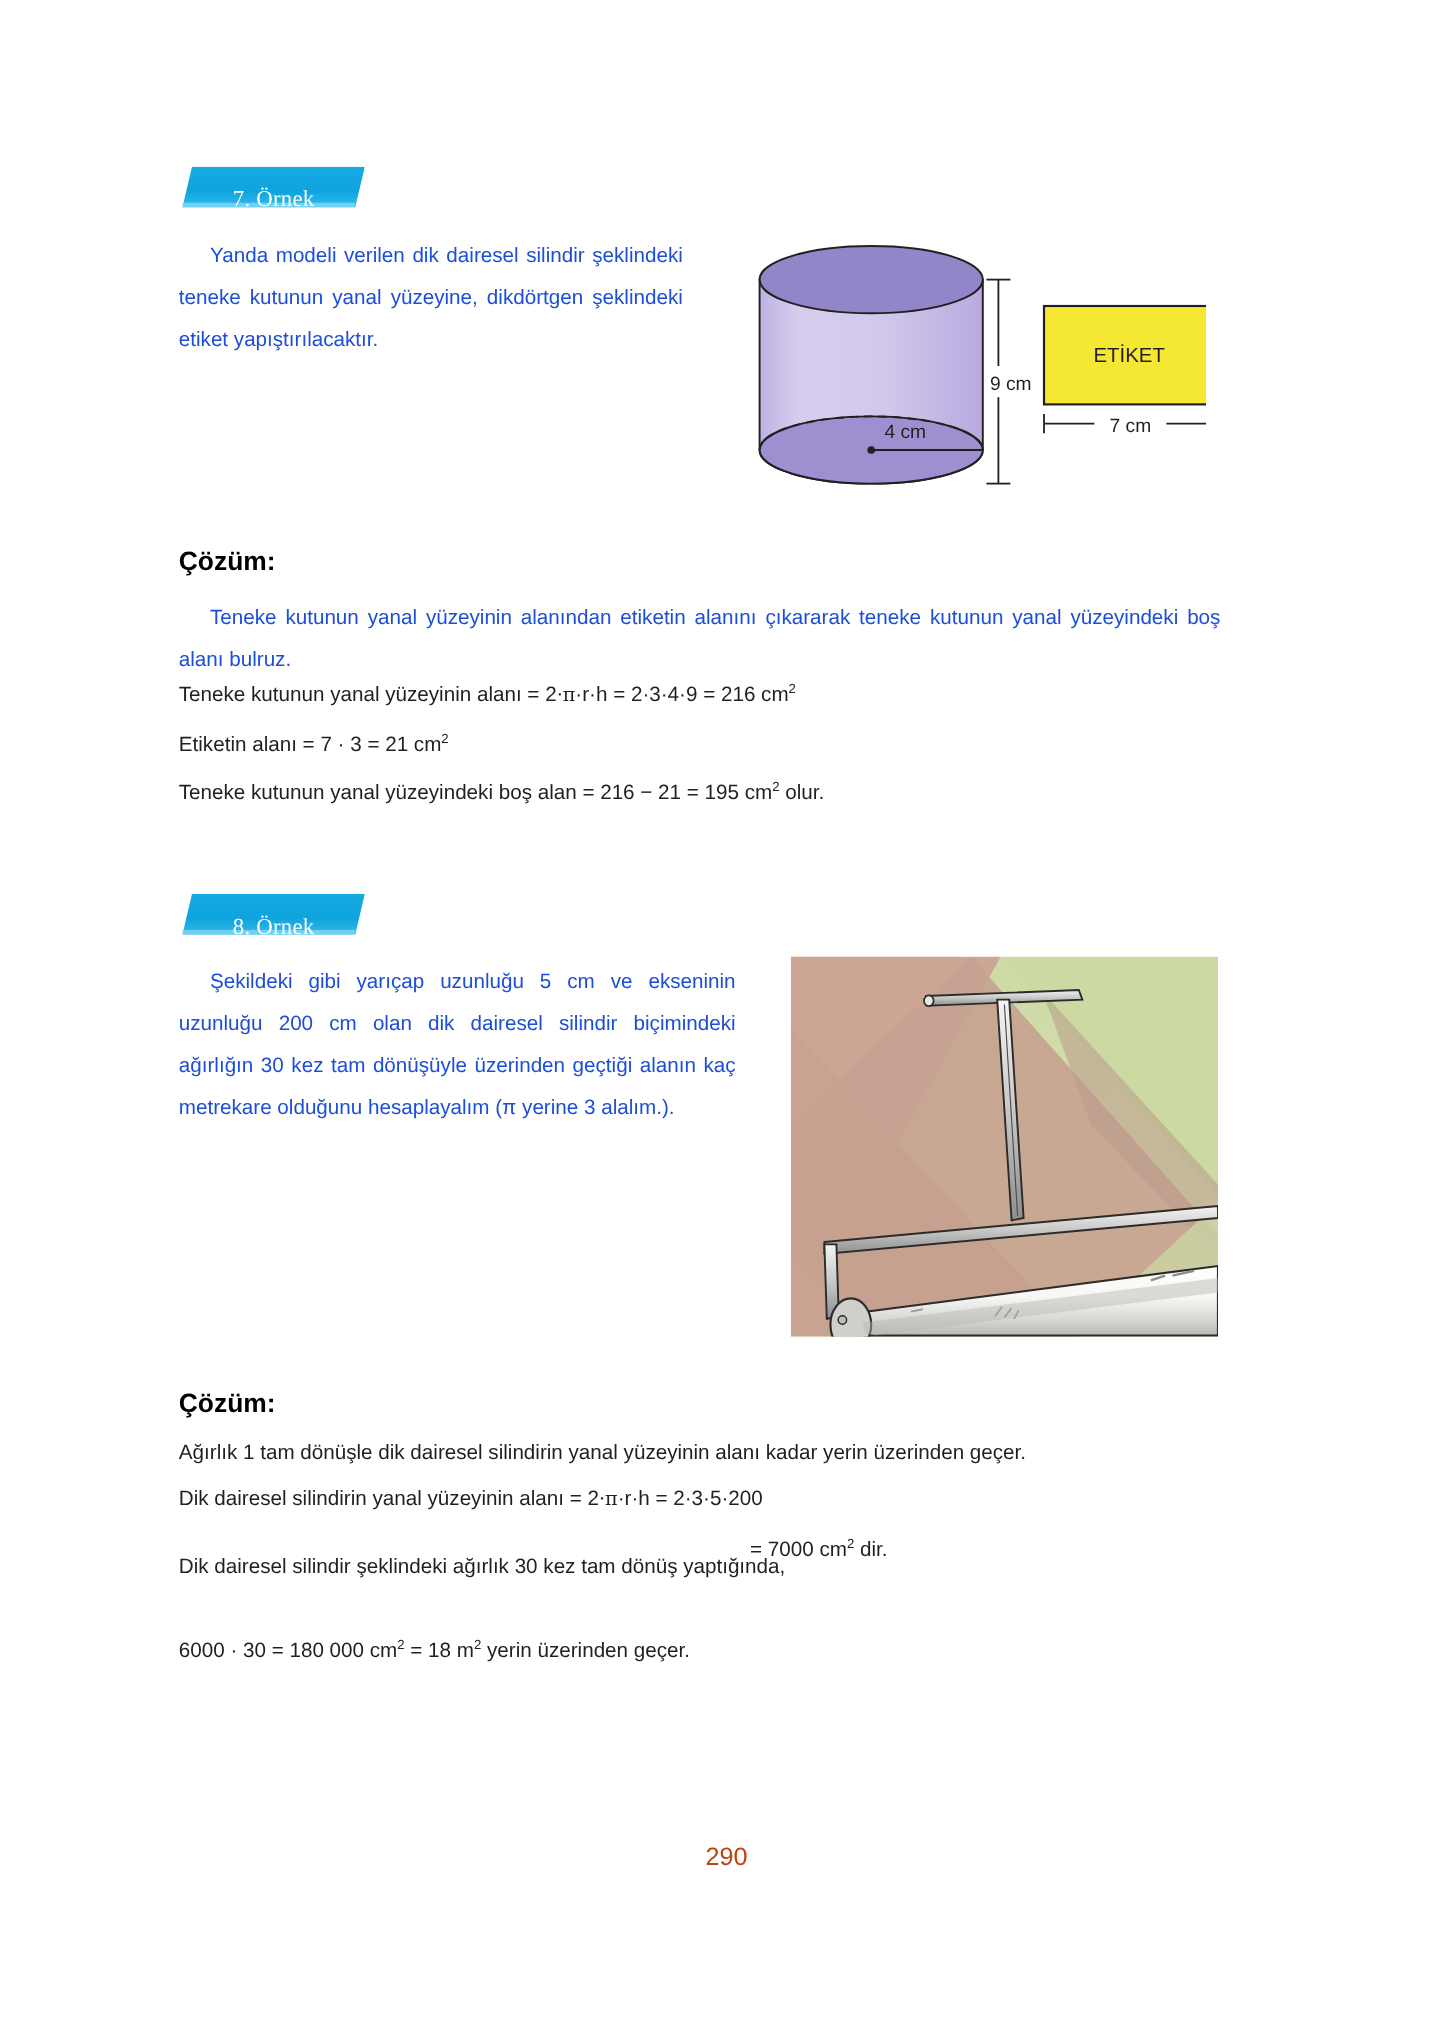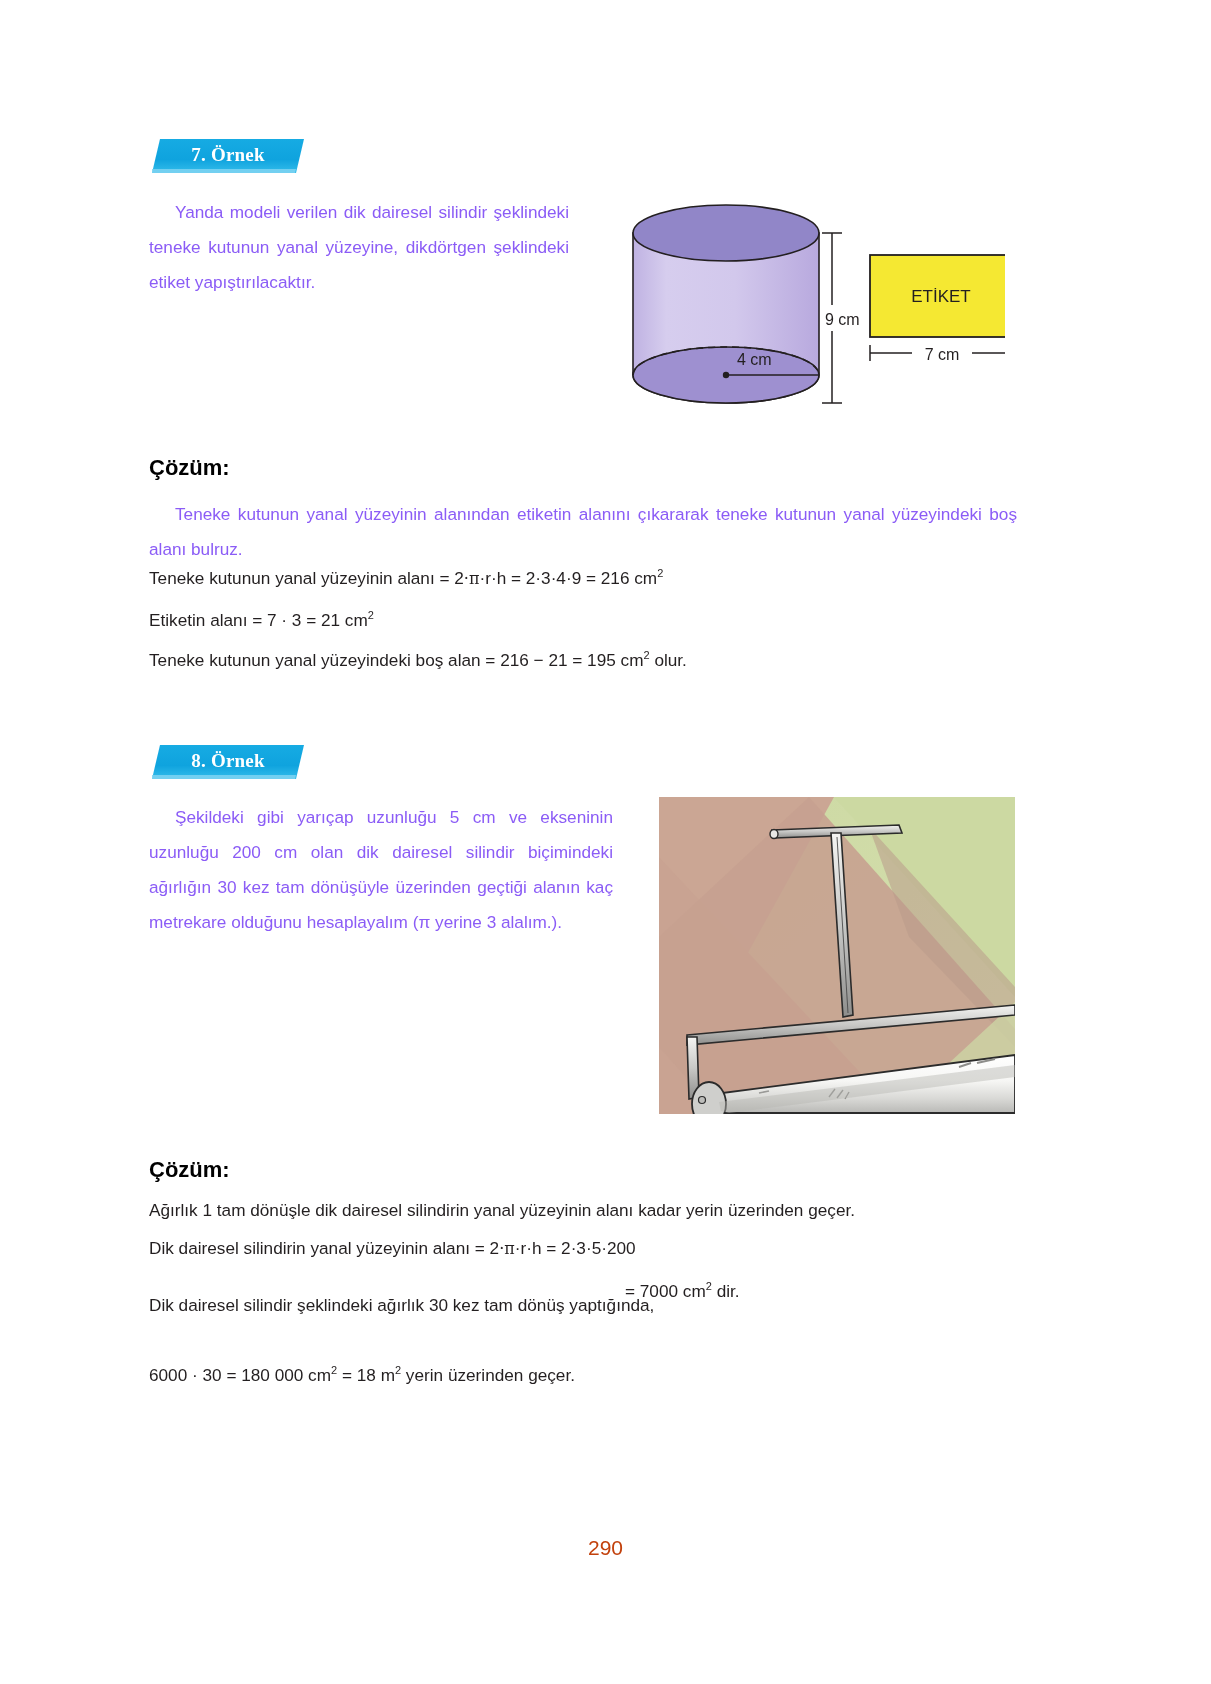--- a/index.html
+++ b/index.html
@@ -30,41 +30,41 @@
     width: 152px;
   }
   .example-badge .badge-shape {
     position: absolute;
     left: 0; top: 0;
     width: 100%;
     height: 100%;
   }
   .example-badge .badge-label {
     position: absolute;
-    left: 0; top: 0;
+    left: 0; top: 12px;
     width: 100%;
     height: 100%;
     display: flex;
     align-items: center;
     justify-content: center;
     font-family: "Liberation Serif", serif;
-    font-weight: bold;
+    font-weight: normal;
     font-size: 19px;
     color: #ffffff;
     letter-spacing: 0.2px;
     padding-bottom: 3px;
     box-sizing: border-box;
   }
 
   
   .para {
     position: absolute;
     font-size: 17.2px;
     line-height: 35px;
-    color: #8b5cf6;
+    color: #1d4ed8;
     text-align: justify;
     text-justify: inter-word;
   }
   .para.indent {
     text-indent: 26px;
   }
 
   .cozum-head {
     position: absolute;
     font-size: 22px;

